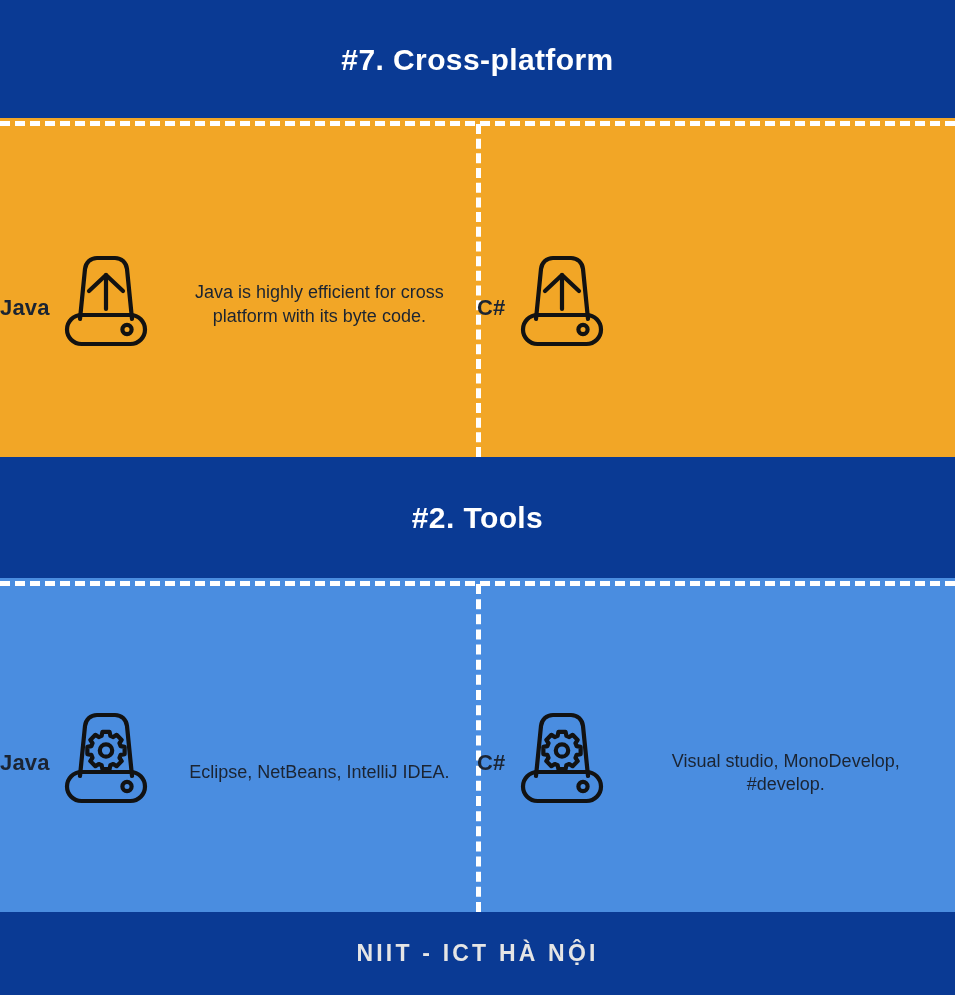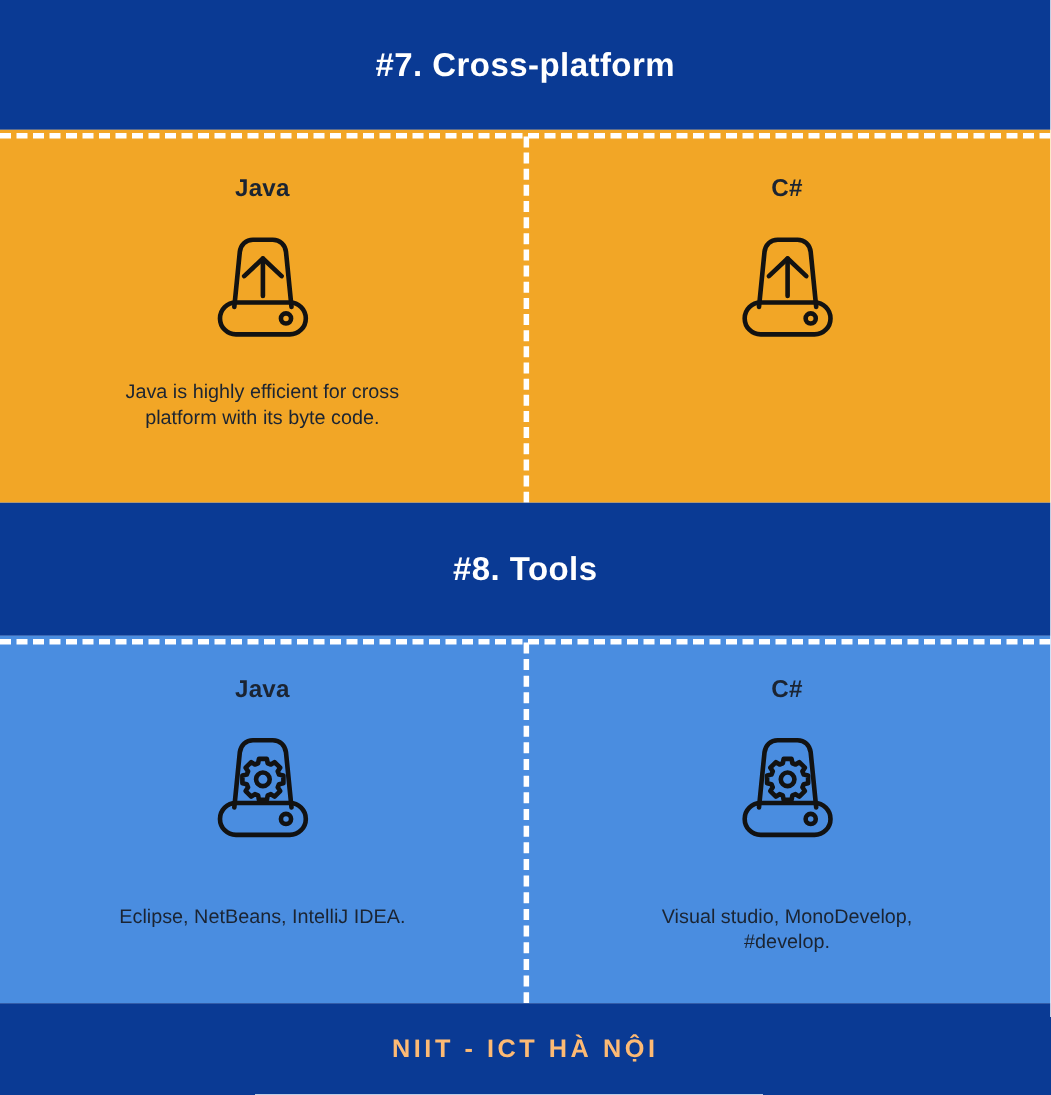--- a/index.html
+++ b/index.html
@@ -77,21 +77,21 @@
     width: 0;
     border-left: 5px dashed #ffffff;
   }
   #panel-cross-platform .col-divider { height: 333px; }
   #panel-tools .col-divider { height: 328px; }
 
   .column {
     width: 477px;
     box-sizing: border-box;
     display: flex;
-    flex-direction: column;
+    flex-direction: row;
     align-items: center;
     position: relative;
     z-index: 2;
   }
 
   .col-heading {
     color: #1B2432;
     font-weight: bold;
     font-size: 22px;
     text-align: center;
@@ -127,21 +127,21 @@
     left: 0;
     top: 912px;
     width: 955px;
     height: 83px;
     background: #0A3A94;
     display: flex;
     align-items: center;
     justify-content: center;
   }
   .footer-text {
-    color: #fdba74;
+    color: #e5e5e5;
     font-weight: bold;
     font-size: 23px;
     letter-spacing: 3.2px;
     text-align: center;
   }
 </style>
 </head>
 <body>
 
 <div class="infographic">
@@ -177,21 +177,21 @@
           <rect x="17" y="68" width="78" height="29" rx="14.5" stroke="#121212" stroke-width="4.2"></rect>
           <path d="M56 62 L56 28" stroke="#121212" stroke-width="4.2" stroke-linecap="round"></path>
           <path d="M39 44 L56 28 L73 44" stroke="#121212" stroke-width="4.2" stroke-linecap="round" stroke-linejoin="round"></path>
           <circle cx="77" cy="82.5" r="4.6" stroke="#121212" stroke-width="4.2"></circle>
         </svg>
       </div>
     </div>
   </div>
 
   <div class="banner" id="banner-8">
-    <div class="banner-title">#8. Tools</div>
+    <div class="banner-title">#2. Tools</div>
   </div>
 
   <div class="panel" id="panel-tools">
     <div class="panel-top-dash"></div>
     <div class="col-divider"></div>
 
     <div class="column">
       <div class="col-heading">Java</div>
       <div class="icon-wrap">
         <svg viewBox="0 0 112 104" fill="none" xmlns="http://www.w3.org/2000/svg">

